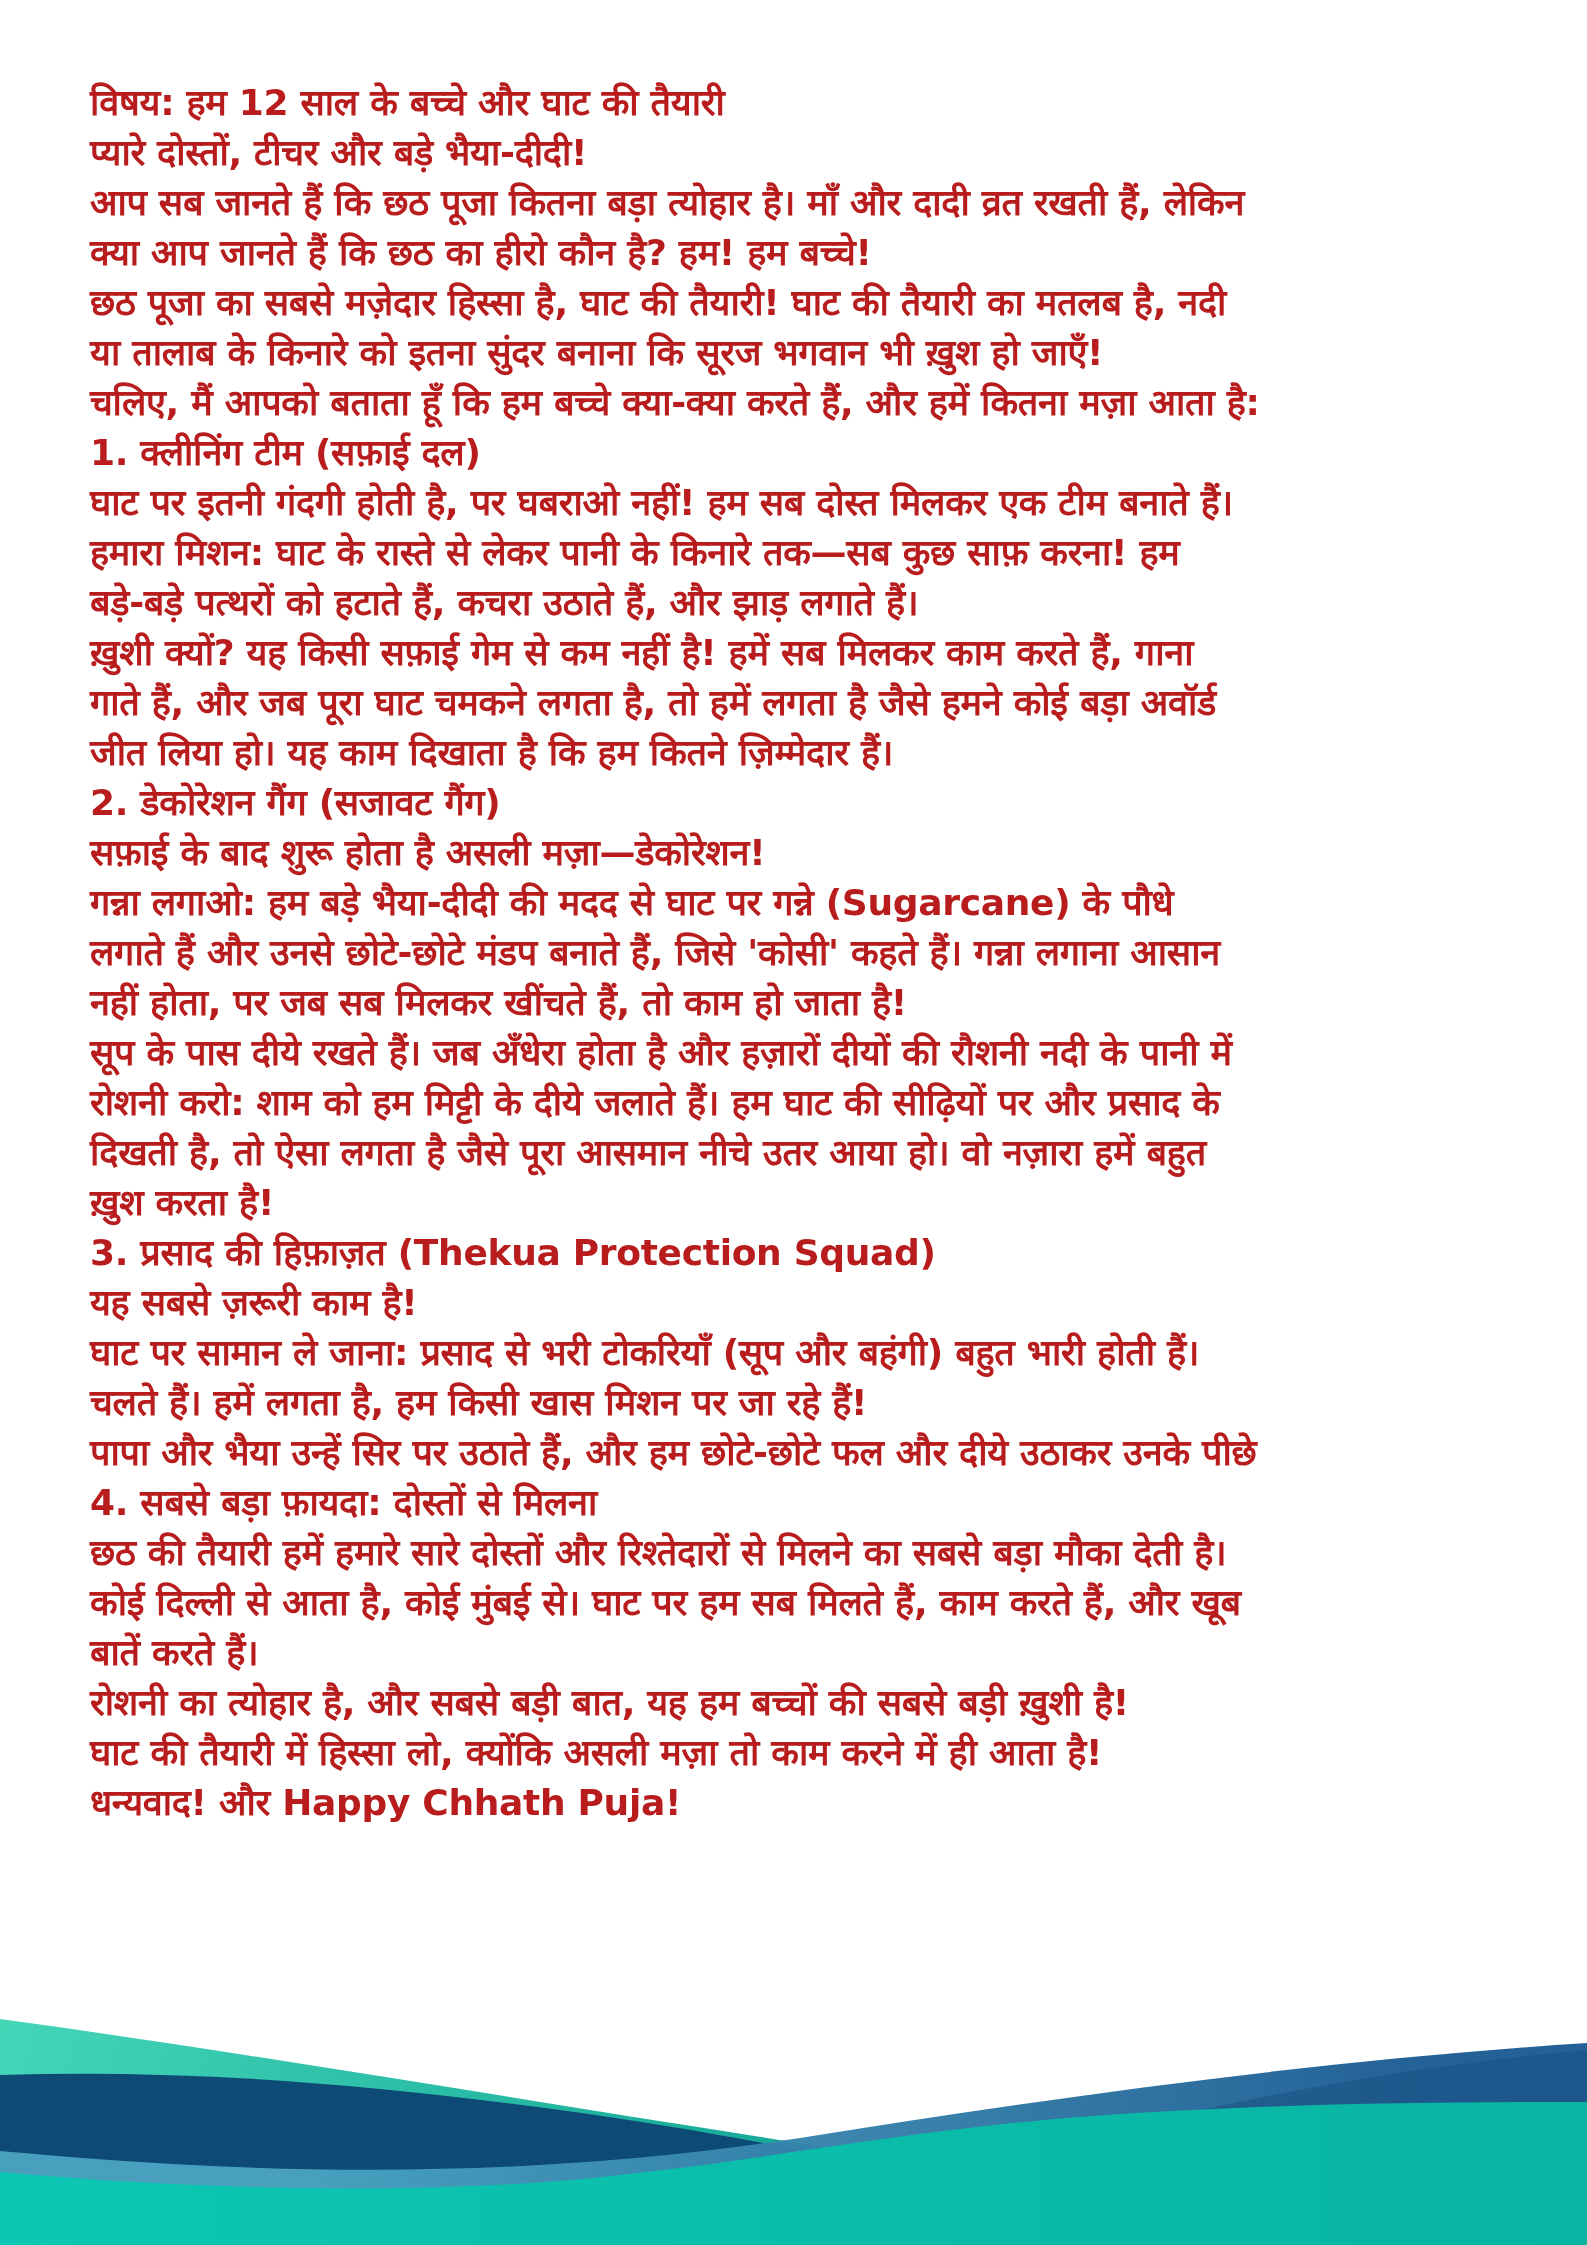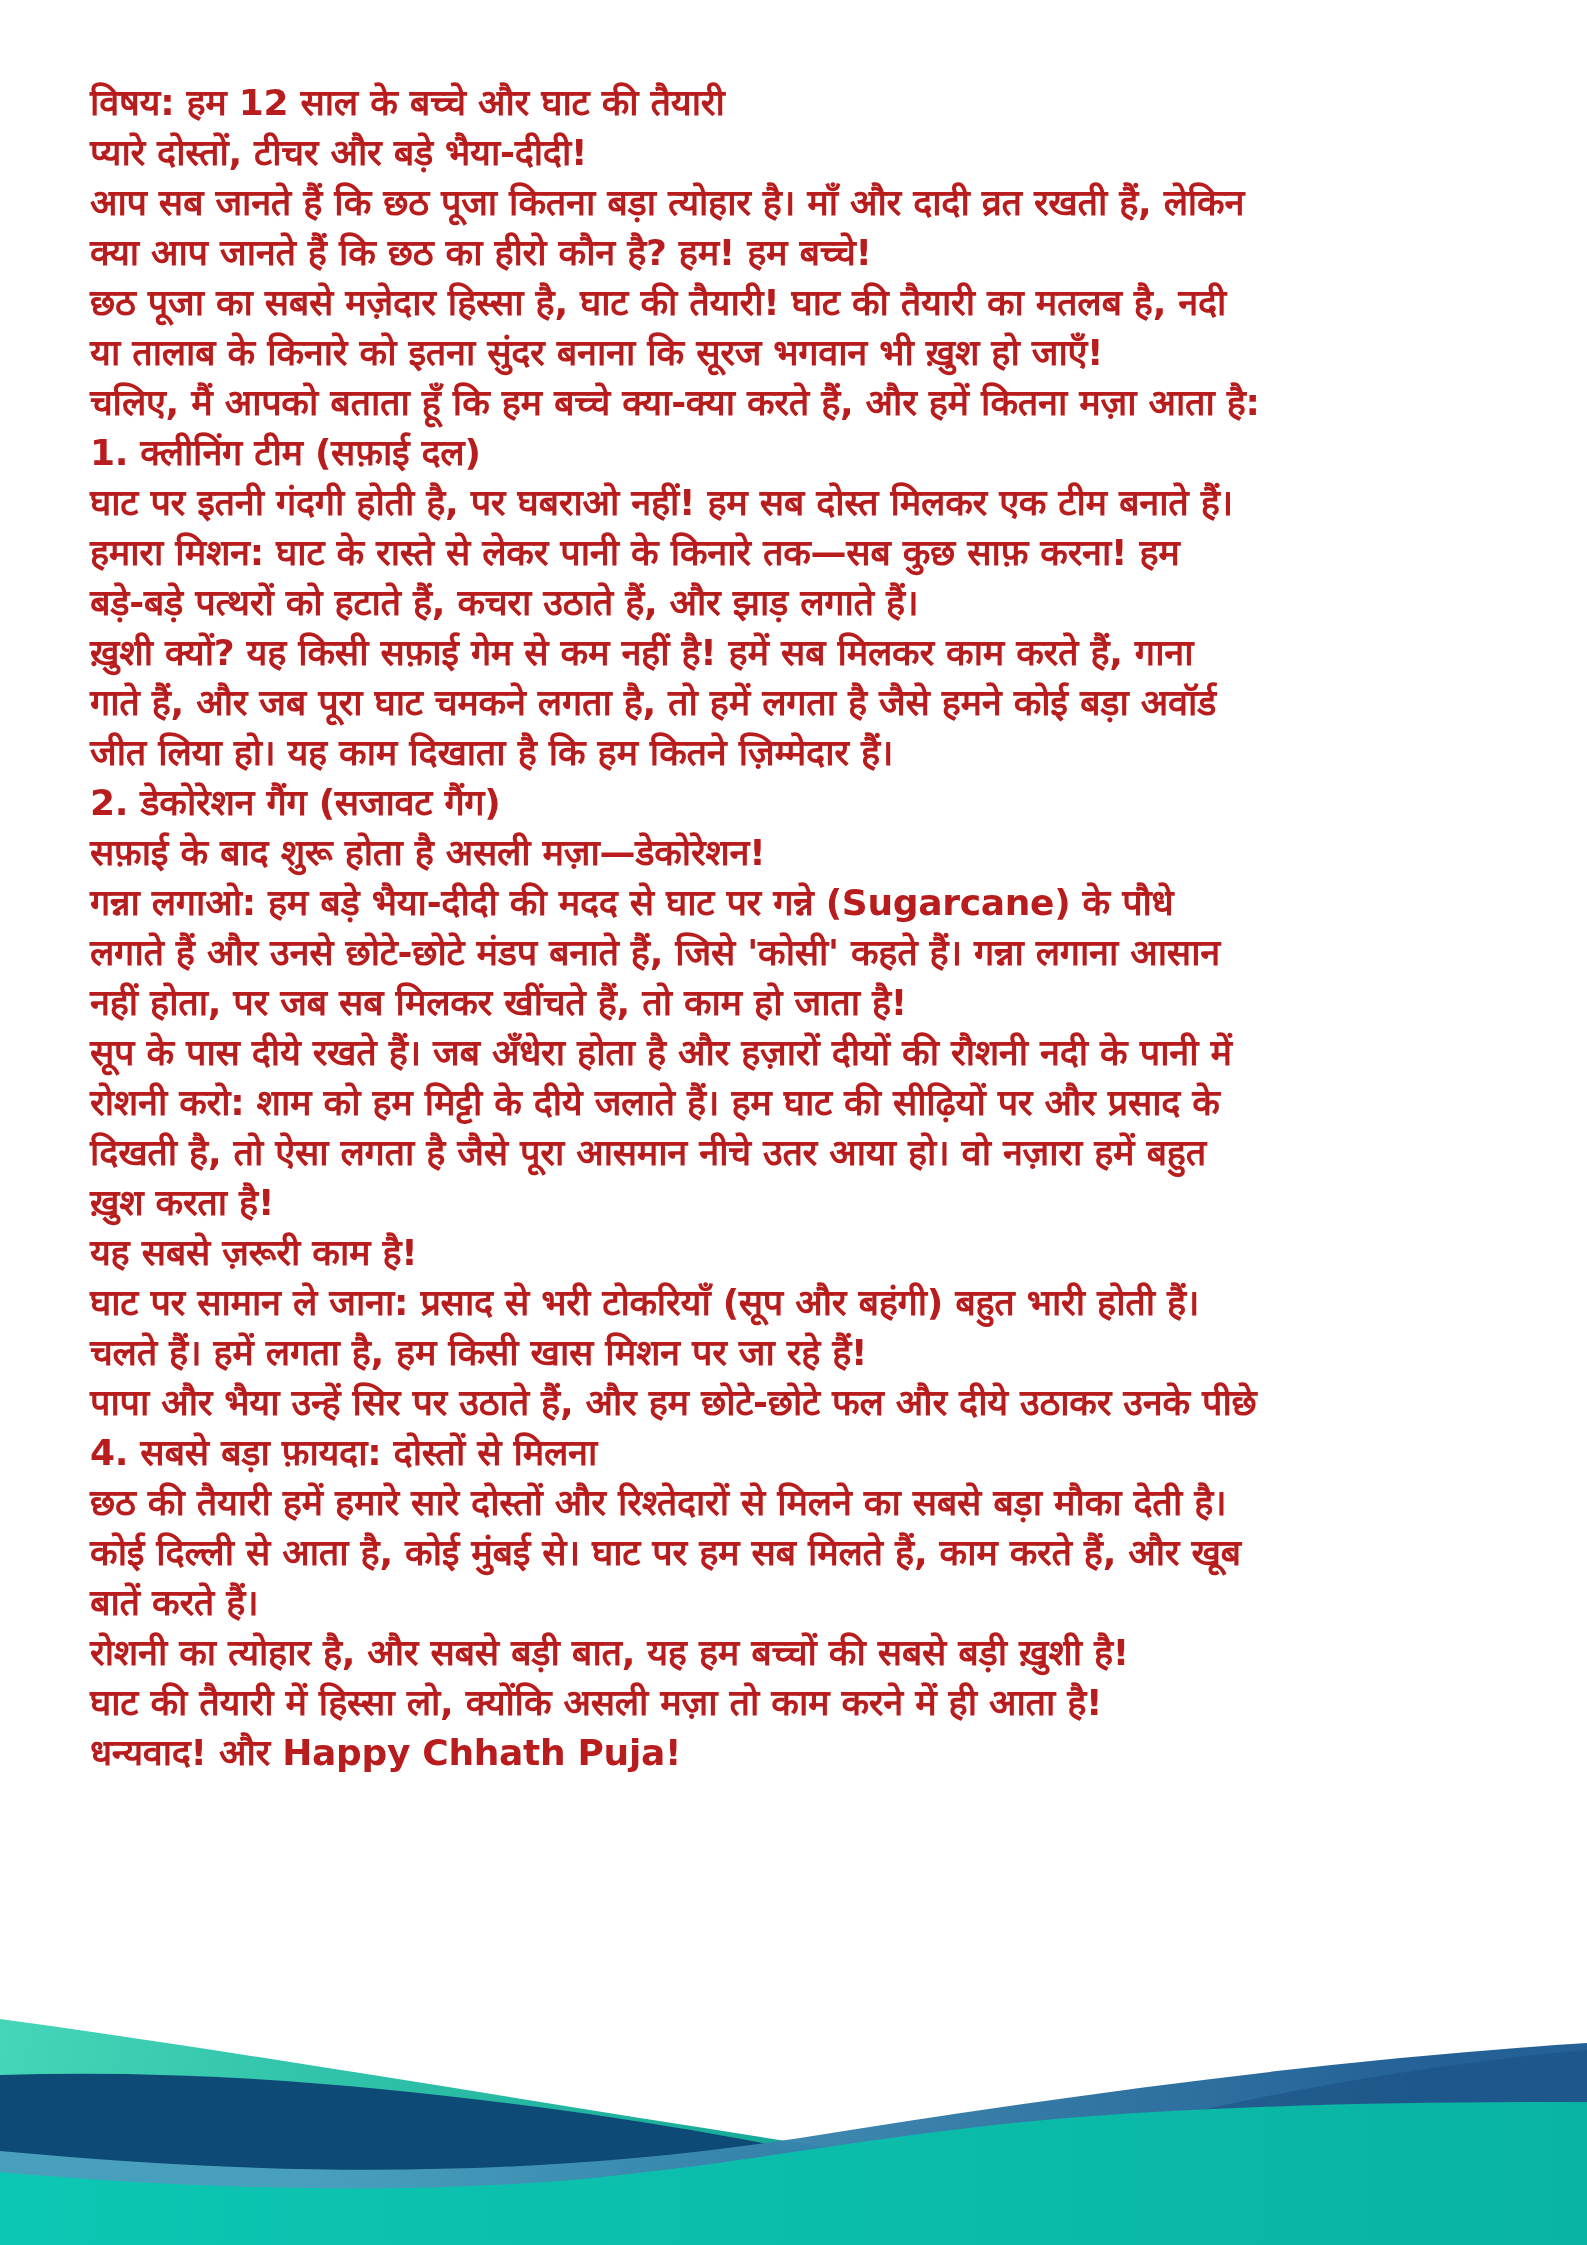--- a/index.html
+++ b/index.html
@@ -59,20 +59,21 @@
     <div class="text-line">जीत लिया हो। यह काम दिखाता है कि हम कितने ज़िम्मेदार हैं।</div>
     <div class="text-line">2. डेकोरेशन गैंग (सजावट गैंग)</div>
     <div class="text-line">सफ़ाई के बाद शुरू होता है असली मज़ा—डेकोरेशन!</div>
     <div class="text-line">गन्ना लगाओ: हम बड़े भैया-दीदी की मदद से घाट पर गन्ने (Sugarcane) के पौधे</div>
     <div class="text-line">लगाते हैं और उनसे छोटे-छोटे मंडप बनाते हैं, जिसे 'कोसी' कहते हैं। गन्ना लगाना आसान</div>
     <div class="text-line">नहीं होता, पर जब सब मिलकर खींचते हैं, तो काम हो जाता है!</div>
     <div class="text-line">सूप के पास दीये रखते हैं। जब अँधेरा होता है और हज़ारों दीयों की रौशनी नदी के पानी में</div>
     <div class="text-line">रोशनी करो: शाम को हम मिट्टी के दीये जलाते हैं। हम घाट की सीढ़ियों पर और प्रसाद के</div>
     <div class="text-line">दिखती है, तो ऐसा लगता है जैसे पूरा आसमान नीचे उतर आया हो। वो नज़ारा हमें बहुत</div>
     <div class="text-line">ख़ुश करता है!</div>
+    <div class="text-line">3. प्रसाद की हिफ़ाज़त (Thekua Protection Squad)</div>
     <div class="text-line">यह सबसे ज़रूरी काम है!</div>
     <div class="text-line">घाट पर सामान ले जाना: प्रसाद से भरी टोकरियाँ (सूप और बहंगी) बहुत भारी होती हैं।</div>
     <div class="text-line">चलते हैं। हमें लगता है, हम किसी खास मिशन पर जा रहे हैं!</div>
     <div class="text-line">पापा और भैया उन्हें सिर पर उठाते हैं, और हम छोटे-छोटे फल और दीये उठाकर उनके पीछे</div>
     <div class="text-line">4. सबसे बड़ा फ़ायदा: दोस्तों से मिलना</div>
     <div class="text-line">छठ की तैयारी हमें हमारे सारे दोस्तों और रिश्तेदारों से मिलने का सबसे बड़ा मौका देती है।</div>
     <div class="text-line">कोई दिल्ली से आता है, कोई मुंबई से। घाट पर हम सब मिलते हैं, काम करते हैं, और खूब</div>
     <div class="text-line">बातें करते हैं।</div>
     <div class="text-line">रोशनी का त्योहार है, और सबसे बड़ी बात, यह हम बच्चों की सबसे बड़ी ख़ुशी है!</div>
     <div class="text-line">घाट की तैयारी में हिस्सा लो, क्योंकि असली मज़ा तो काम करने में ही आता है!</div>

